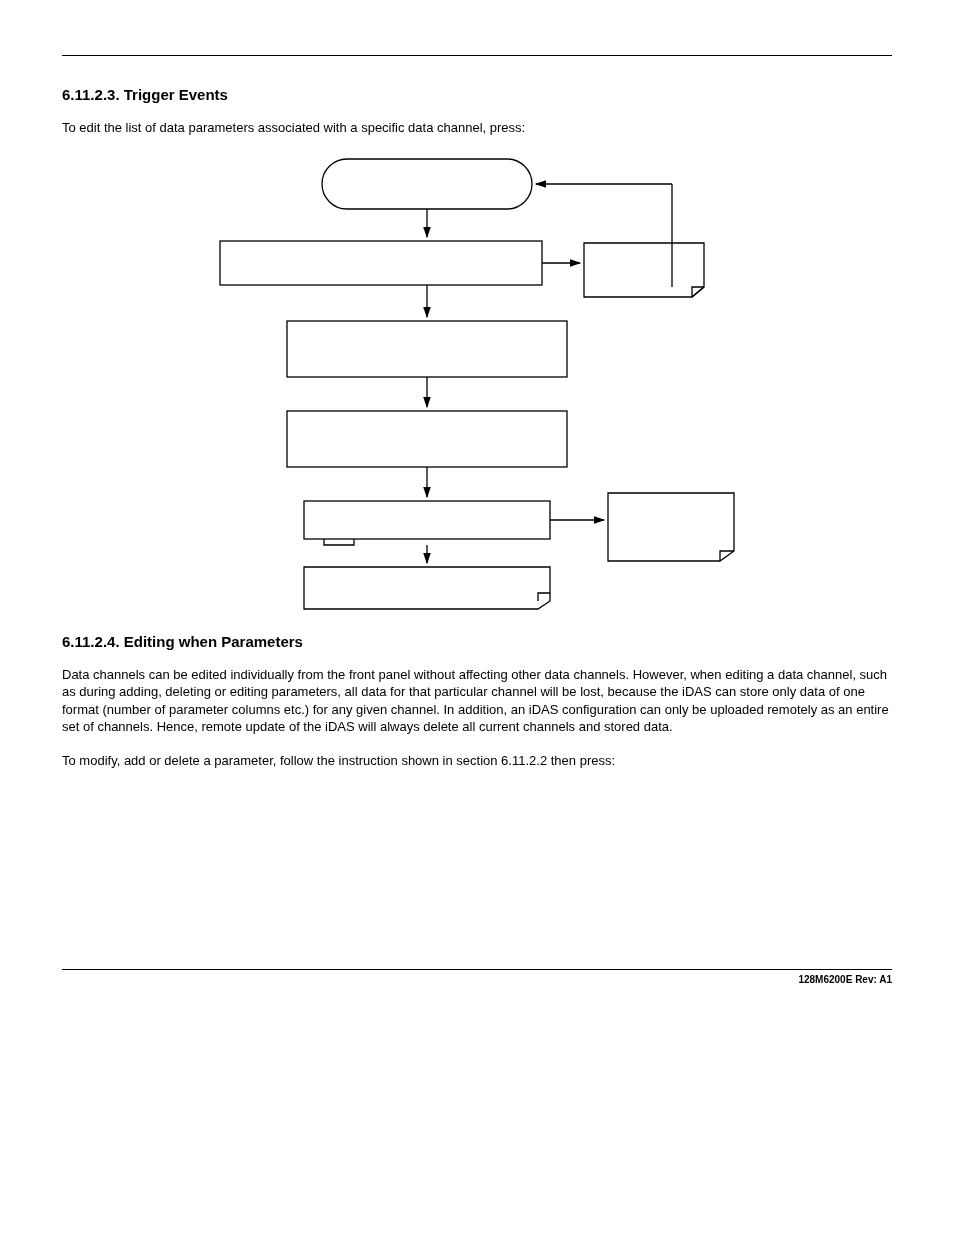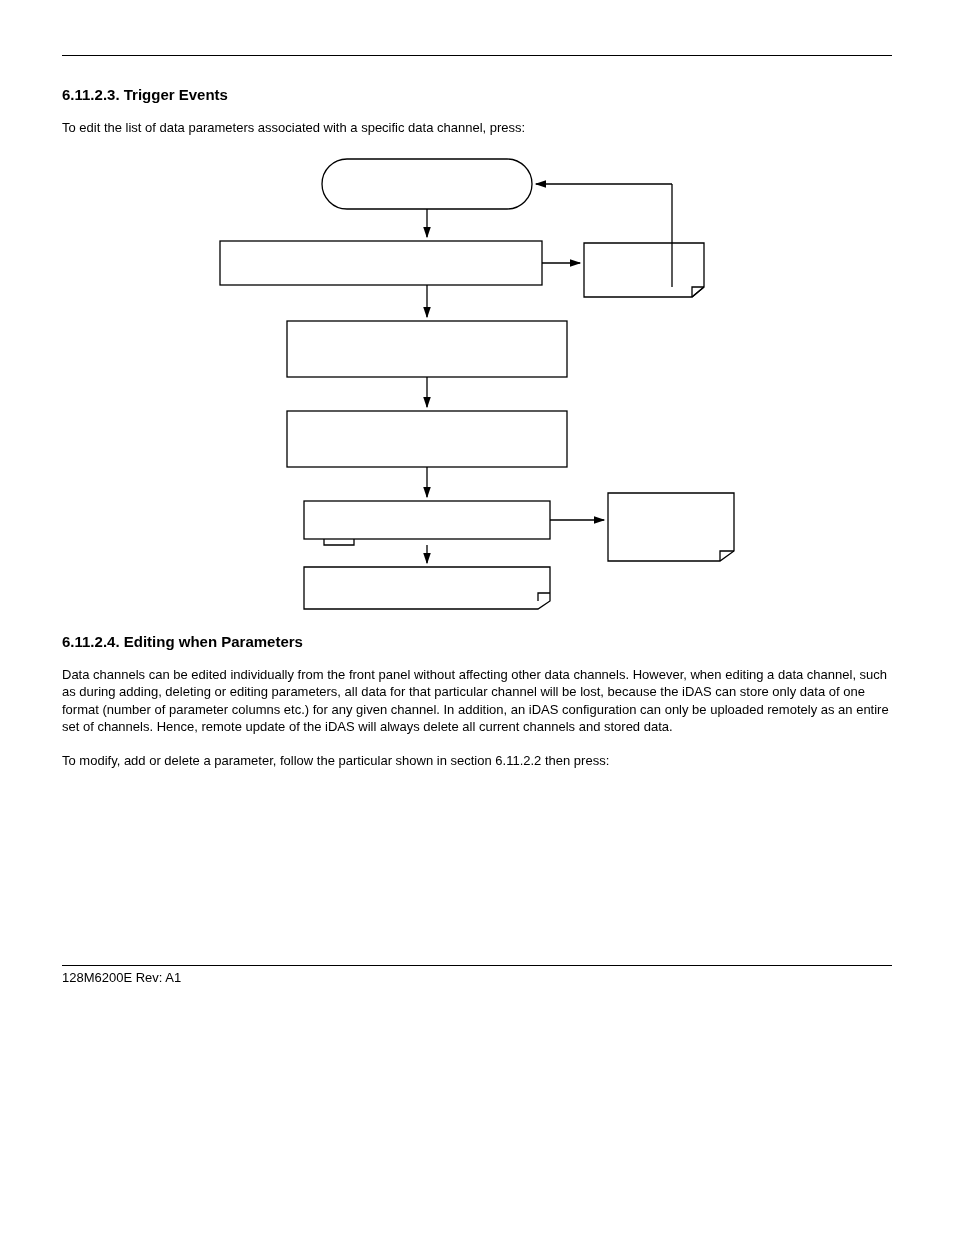--- a/index.html
+++ b/index.html
@@ -44,23 +44,23 @@
     left: 62px;
     right: 62px;
     bottom: 242px;
   }
   .footer .rule {
     border-top: 1.5px solid #000;
     margin-bottom: 4px;
   }
   .footer .row {
     display: flex;
-    justify-content: flex-start;
-    font-size: 13px;
-    font-weight: normal;
+    justify-content: flex-end;
+    font-size: 10px;
+    font-weight: bold;
   }
 </style>
 </head>
 <body>
 
 <div class="page">
   <div class="top-rule"></div>
 
   <h4 class="section">6.11.2.3. Trigger Events</h4>
   <p class="body">To edit the list of data parameters associated with a specific data channel, press:</p>
@@ -119,21 +119,21 @@
 
         <path d="M92,416 h246 v34 l-12,8 h-234 z"></path>
         <path d="M326,450 v-8 h12"></path>
 
       </g>
     </svg>
   </div>
 
   <h4 class="section">6.11.2.4. Editing when Parameters</h4>
   <p class="body">Data channels can be edited individually from the front panel without affecting other data channels. However, when editing a data channel, such as during adding, deleting or editing parameters, all data for that particular channel will be lost, because the iDAS can store only data of one format (number of parameter columns etc.) for any given channel. In addition, an iDAS configuration can only be uploaded remotely as an entire set of channels. Hence, remote update of the iDAS will always delete all current channels and stored data.</p>
-  <p class="body">To modify, add or delete a parameter, follow the particular shown in section 6.11.2.2 then press:</p>
+  <p class="body">To modify, add or delete a parameter, follow the instruction shown in section 6.11.2.2 then press:</p>
 
   <div class="footer">
     <div class="rule"></div>
     <div class="row">
       <span>128</span>
       <span>M6200E Rev: A1</span>
     </div>
   </div>
 </div>
 

